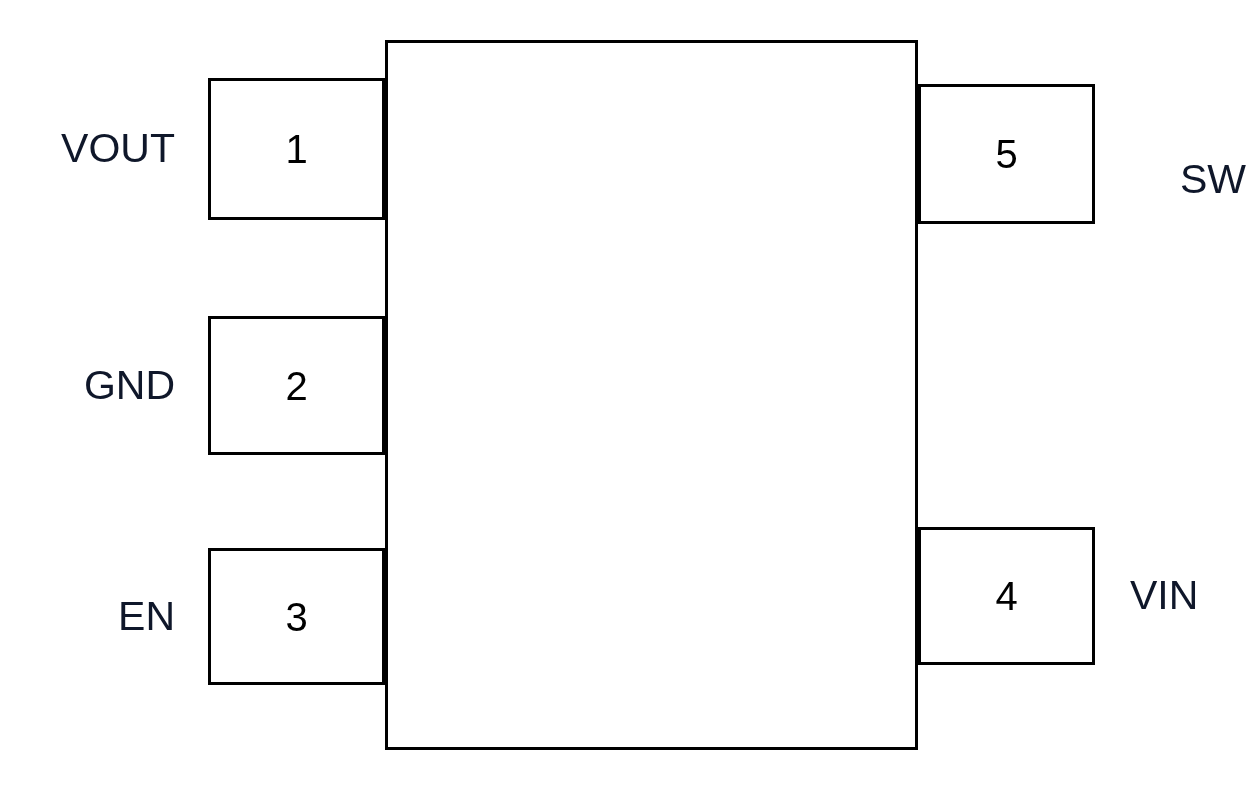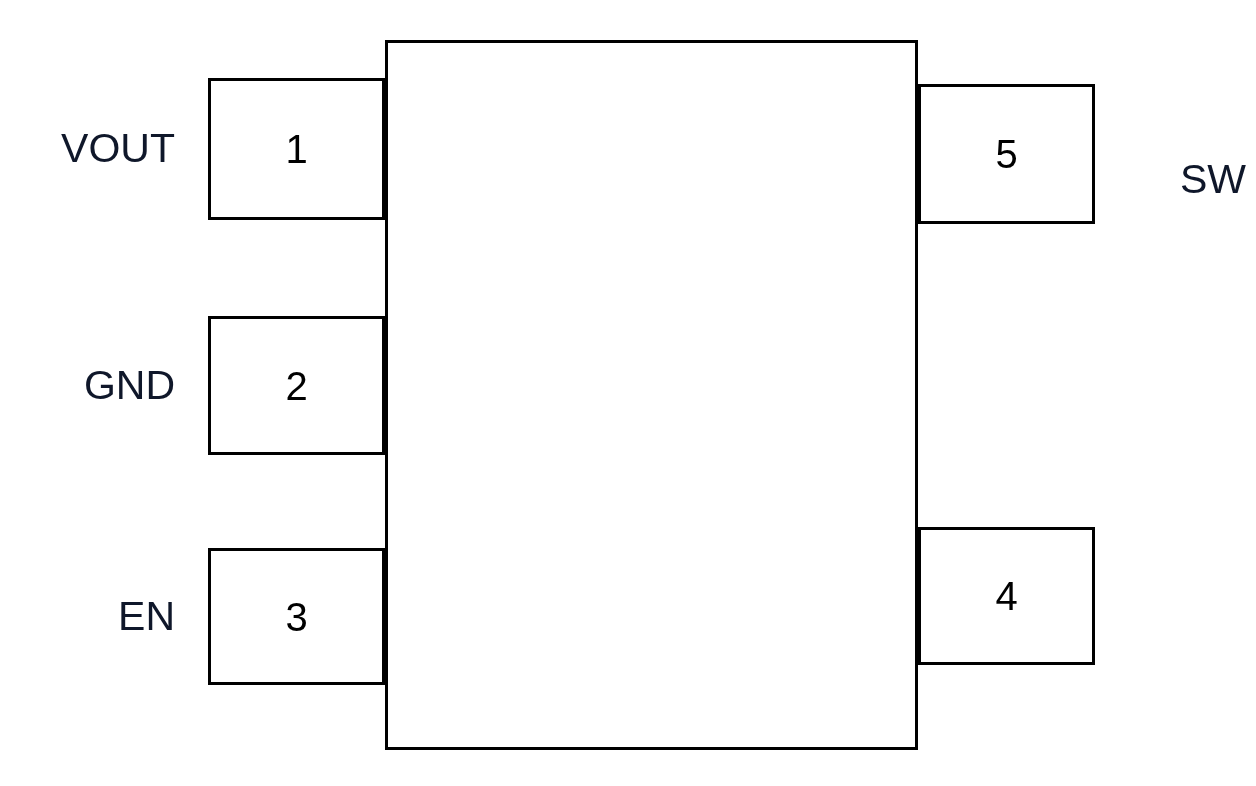--- a/index.html
+++ b/index.html
@@ -80,18 +80,19 @@
   <div class="pin-pad" id="pad-4" style="left: 918px; top: 527px; width: 177px; height: 138px;">
     <span class="pin-num">4</span>
   </div>
   <div class="pin-pad" id="pad-5" style="left: 918px; top: 84px; width: 177px; height: 140px;">
     <span class="pin-num">5</span>
   </div>
 
   <div class="pin-label left" id="lbl-1" style="left: 40px; top: 128px; width: 135px;">VOUT</div>
   <div class="pin-label left" id="lbl-2" style="left: 40px; top: 365px; width: 135px;">GND</div>
   <div class="pin-label left" id="lbl-3" style="left: 40px; top: 596px; width: 135px;">EN</div>
+  <div class="pin-label right" id="lbl-4" style="left: 1130px; top: 575px; width: 120px;">VIN</div>
   <div class="pin-label right" id="lbl-5" style="left: 1180px; top: 132px; width: 120px; margin-top: 27px;">SW</div>
 
   <div class="edge-overlay" id="edge-left" style="left: 385px; top: 40px; width: 3px; height: 710px;"></div>
   <div class="edge-overlay" id="edge-right" style="left: 915px; top: 40px; width: 3px; height: 710px;"></div>
 
 </div>
 
 </body></html>

